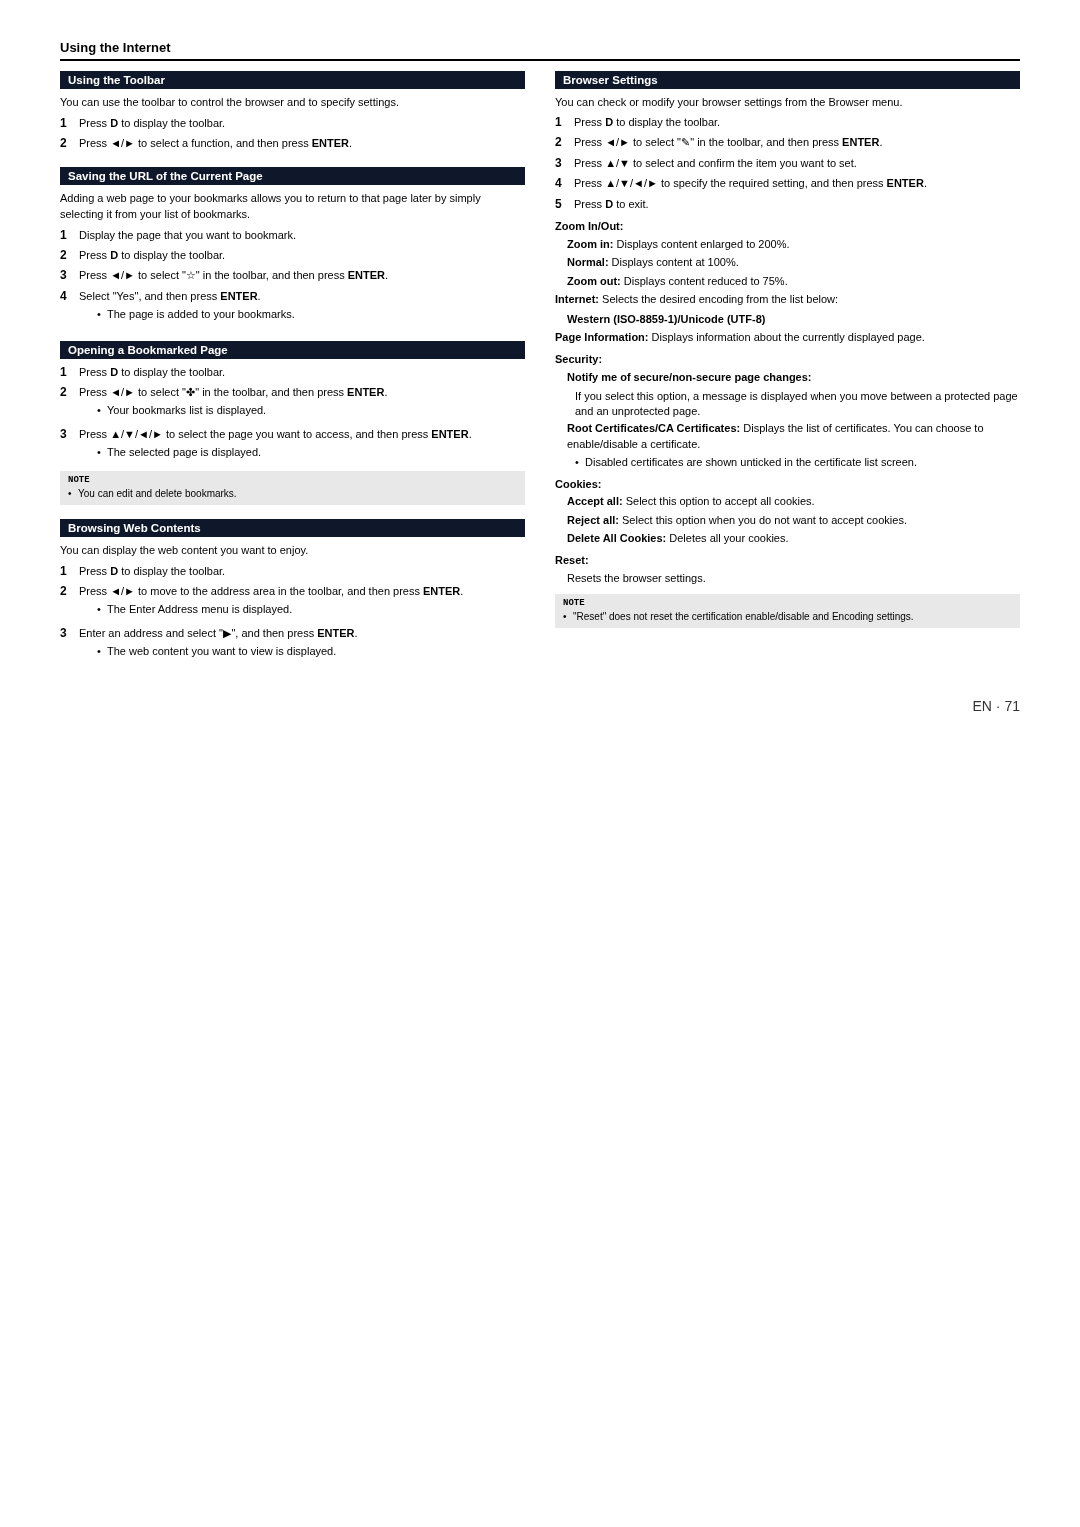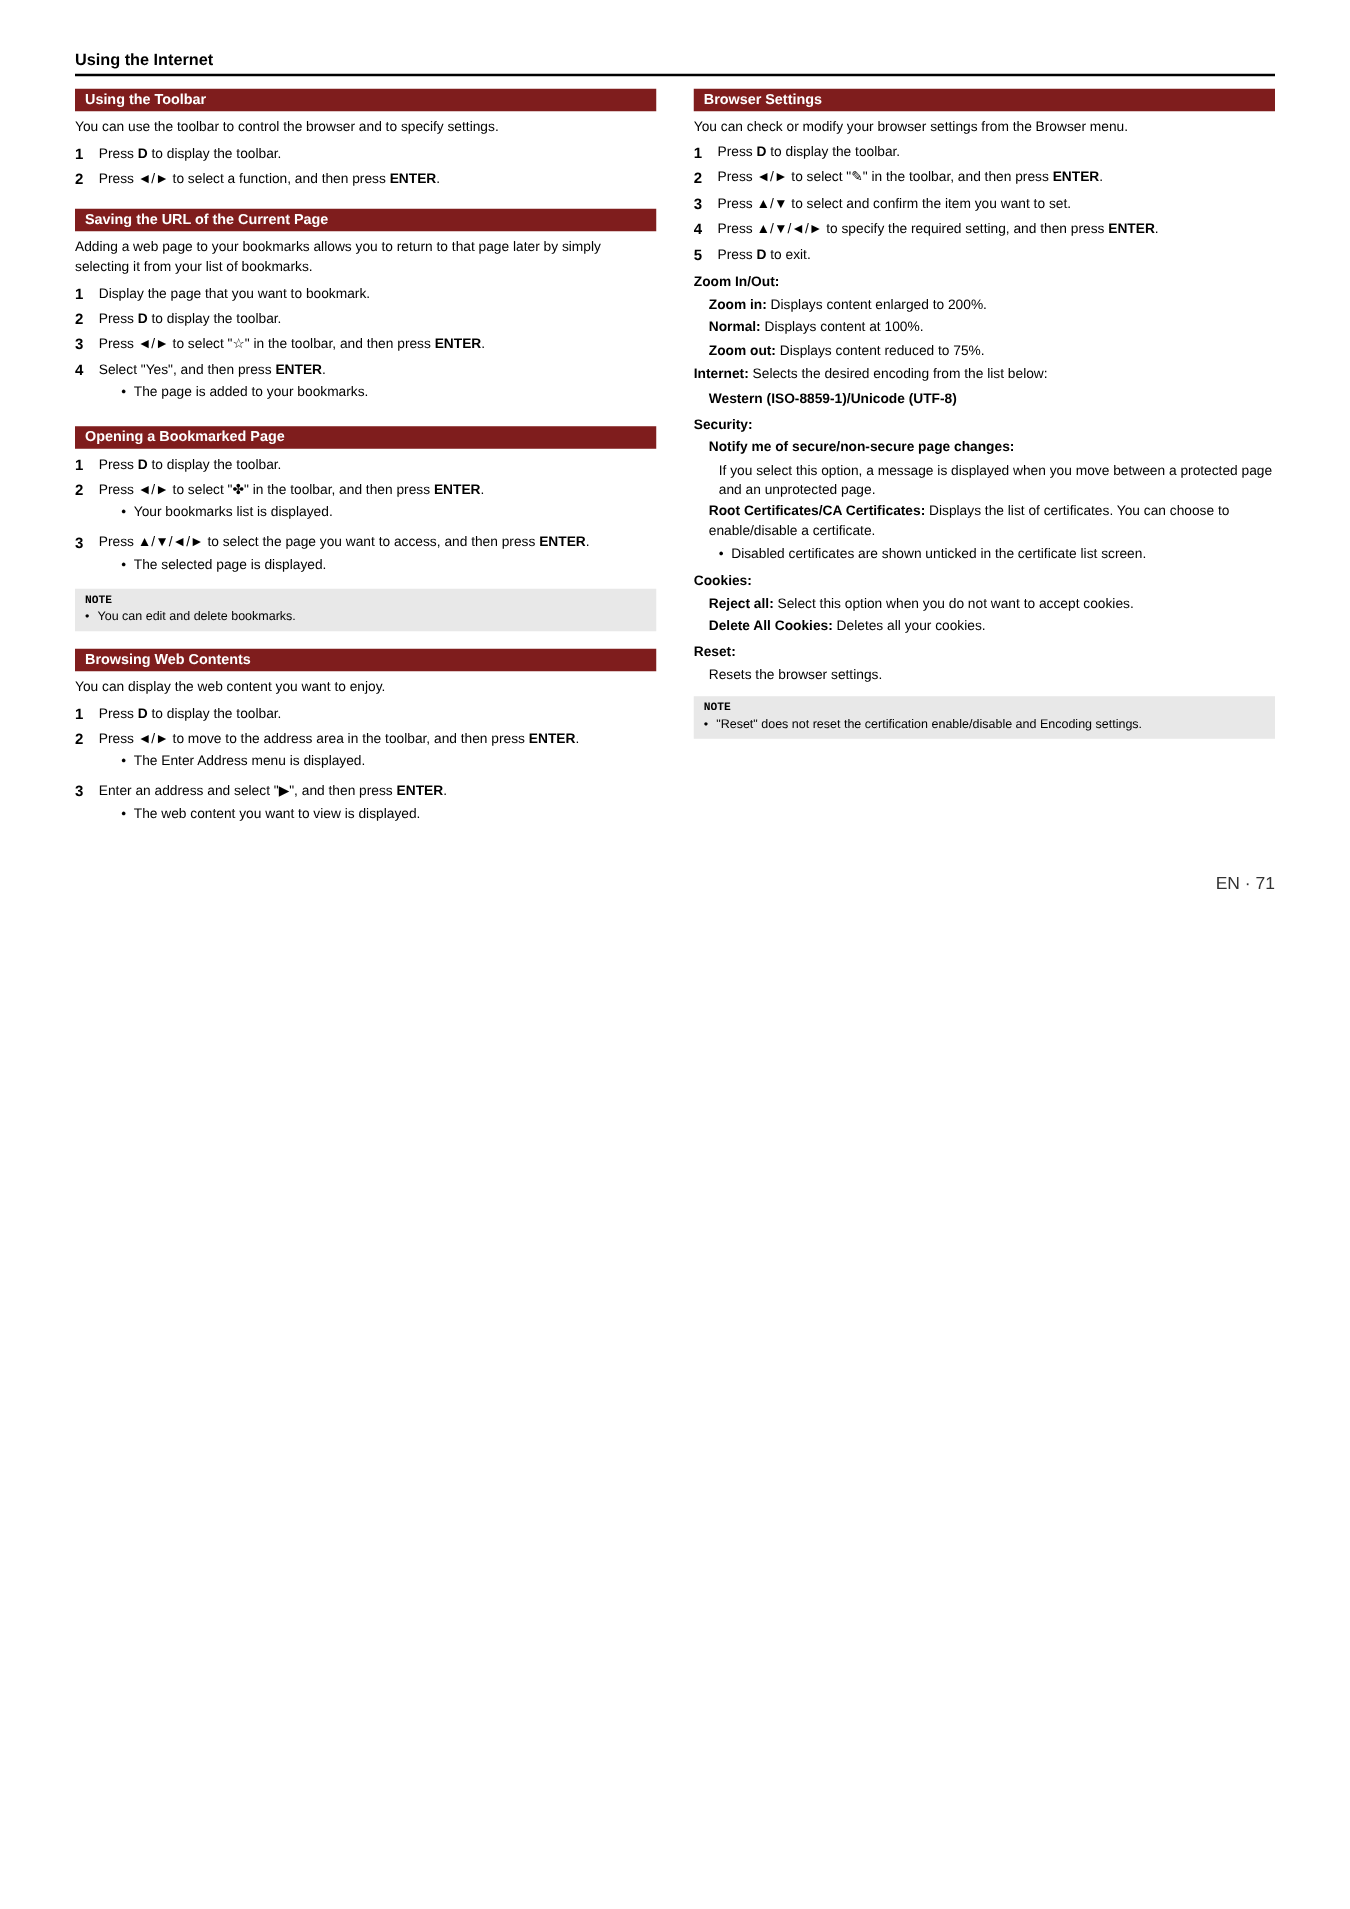--- a/index.html
+++ b/index.html
@@ -20,21 +20,21 @@
       padding-bottom: 4px;
     }
     .two-col {
       display: flex;
       gap: 30px;
     }
     .col {
       flex: 1;
     }
     .section-header {
-      background: #7f1d1d;
+      background: #0f172a;
       color: #fff;
       font-weight: bold;
       font-size: 11.5px;
       padding: 3px 8px;
       margin-bottom: 6px;
     }
     .section-body {
       margin-bottom: 14px;
     }
     .section-body p {
@@ -293,28 +293,30 @@
       </ol>
 
       <p class="subsection-title"><b>Zoom In/Out:</b></p>
       <div class="sub-indent"><b>Zoom in:</b> Displays content enlarged to 200%.</div>
       <div class="sub-indent"><b>Normal:</b> Displays content at 100%.</div>
       <div class="sub-indent"><b>Zoom out:</b> Displays content reduced to 75%.</div>
 
       <p><b>Internet:</b> Selects the desired encoding from the list below:</p>
       <div class="sub-indent"><b>Western (ISO-8859-1)/Unicode (UTF-8)</b></div>
 
+      <p><b>Page Information:</b> Displays information about the currently displayed page.</p>
 
       <p class="subsection-title"><b>Security:</b></p>
       <div class="sub-indent"><b>Notify me of secure/non-secure page changes:</b></div>
       <div class="sub-indent2">If you select this option, a message is displayed when you move between a protected page and an unprotected page.</div>
       <div class="sub-indent"><b>Root Certificates/CA Certificates:</b> Displays the list of certificates. You can choose to enable/disable a certificate.</div>
       <div class="bullet-sub">Disabled certificates are shown unticked in the certificate list screen.</div>
 
       <p class="subsection-title"><b>Cookies:</b></p>
+      <div class="sub-indent"><b>Accept all:</b> Select this option to accept all cookies.</div>
       <div class="sub-indent"><b>Reject all:</b> Select this option when you do not want to accept cookies.</div>
       <div class="sub-indent"><b>Delete All Cookies:</b> Deletes all your cookies.</div>
 
       <p class="subsection-title"><b>Reset:</b></p>
       <div class="sub-indent">Resets the browser settings.</div>
 
       <div class="note-box" style="margin-top:8px;">
         <span class="note-label">NOTE</span>
         <ul>
           <li>"Reset" does not reset the certification enable/disable and Encoding settings.</li>

